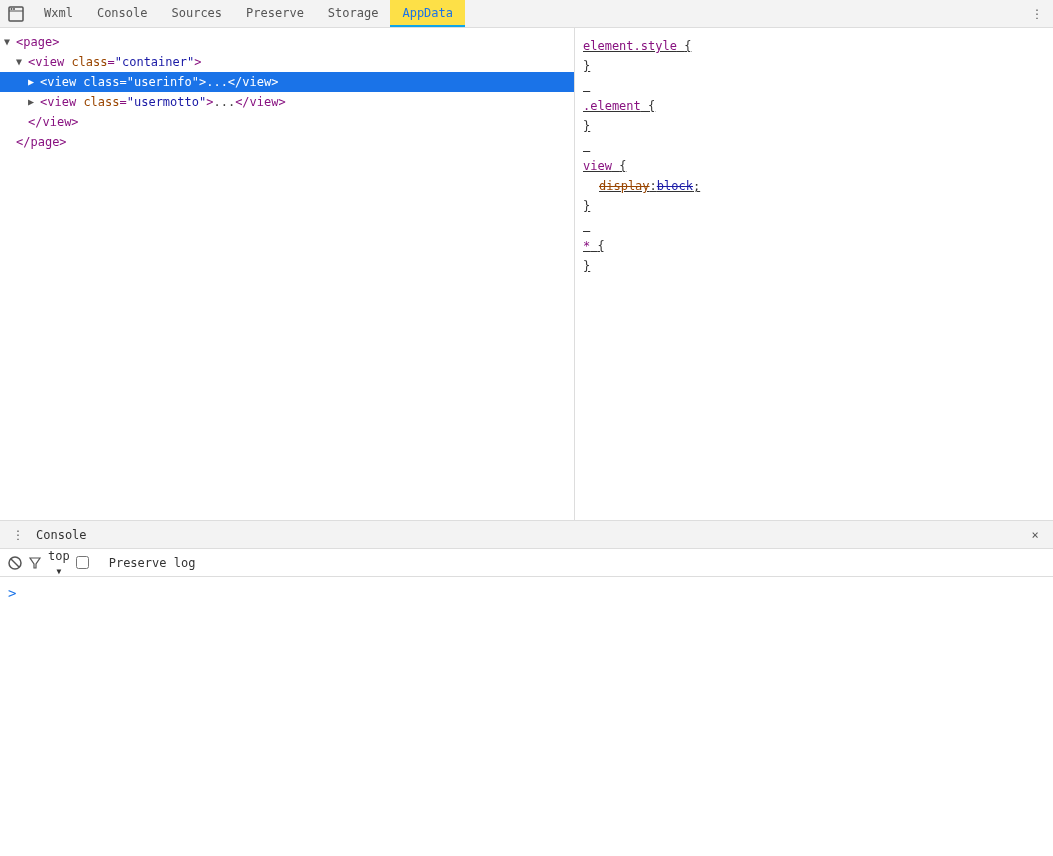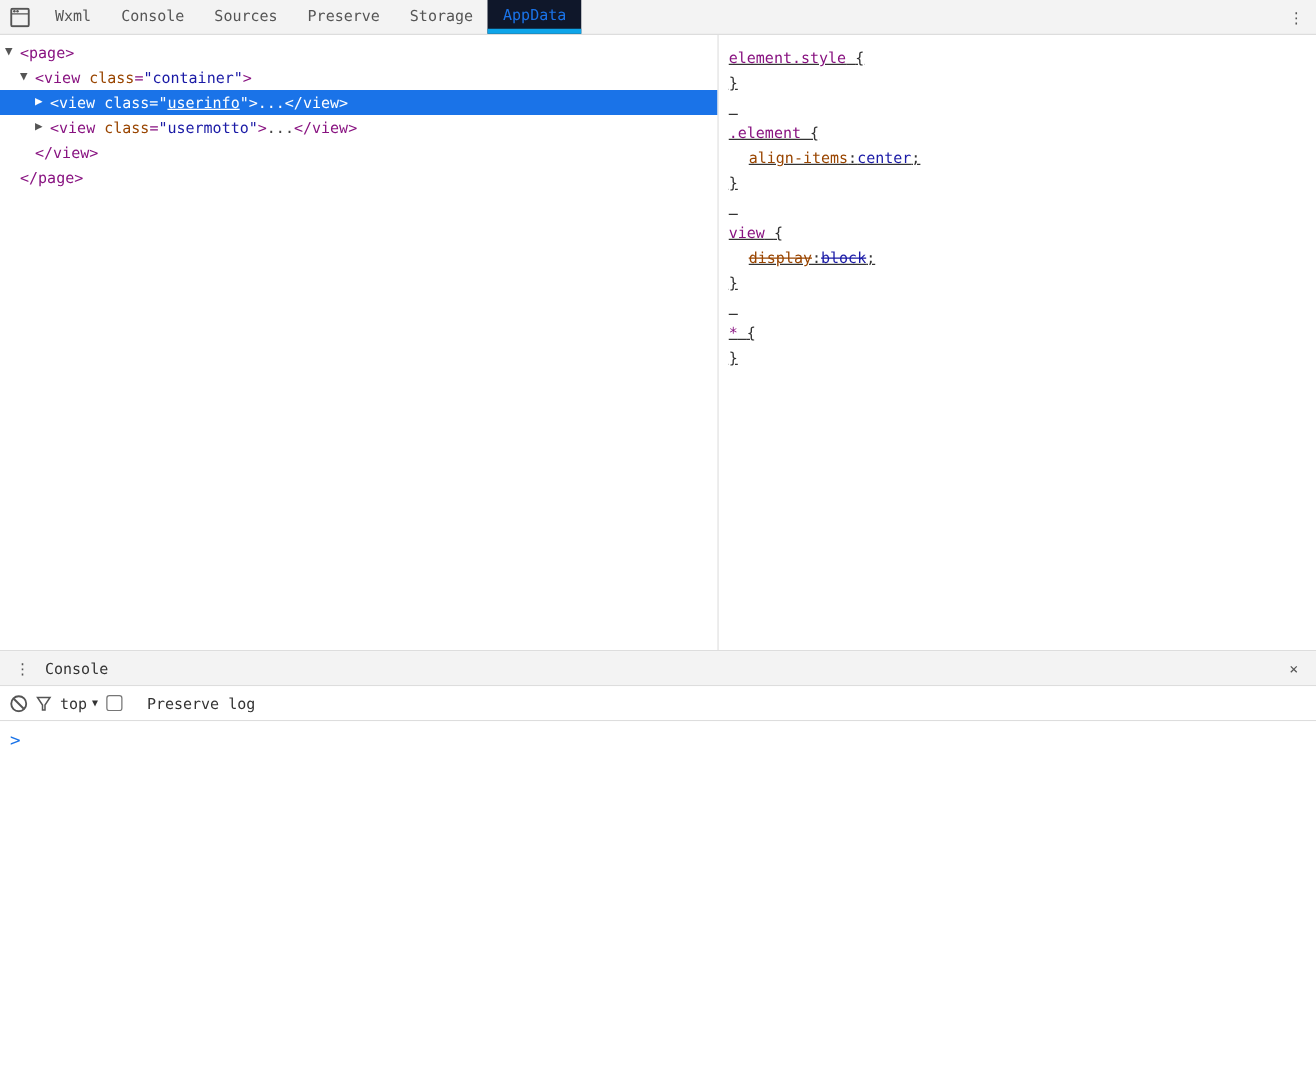--- a/index.html
+++ b/index.html
@@ -48,22 +48,22 @@
       padding: 0 12px;
       cursor: pointer;
       font-size: 12px;
       color: #555;
       border-bottom: 2px solid transparent;
       height: 100%;
     }
 
     .nav-tab.active {
       color: #1a73e8;
-      border-bottom: 4px solid #0ea5e9;
-      background: #0f172a;
+      border-bottom: 2px solid #0ea5e9;
+      background: #fde047;
     }
 
     .nav-more {
       margin-left: auto;
       width: 24px;
       height: 24px;
       display: flex;
       align-items: center;
       justify-content: center;
       cursor: pointer;
@@ -203,20 +203,21 @@
       font-size: 14px;
     }
 
     .console-filter-select {
       display: flex;
       align-items: center;
       gap: 4px;
       cursor: pointer;
       font-size: 12px;
       color: #333;
+      flex-direction: column;
     }
 
     .preserve-log-container {
       display: flex;
       align-items: center;
       gap: 20px;
       font-size: 12px;
       color: #333;
     }
 
@@ -279,21 +280,21 @@
         <span class="tag-bracket">&gt;</span>
     </div>
 
     <div class="tree-line" style="padding-left: 16px;">
       <span class="tree-arrow">▼</span>
       <span class="tag-bracket">&lt;</span><span class="tag-name">view</span>&nbsp;<span class="attr-name">class</span><span class="tag-bracket">=</span><span class="attr-value">"container"</span><span class="tag-bracket">&gt;</span>
     </div>
 
     <div class="tree-line selected" style="padding-left: 28px;">
       <span class="tree-arrow">▶</span>
-      <span>&lt;view class=<span style="color:#fff">"</span><span style="color:#fff;text-decoration:underline">userinfo</span><span style="color:#fff">"</span>&gt;...&lt;/view&gt;</span>
+      <span>&lt;view class=<span style="color:#fff">"</span><span style="color:#fff;">userinfo</span><span style="color:#fff">"</span>&gt;...&lt;/view&gt;</span>
     </div>
 
     <div class="tree-line" style="padding-left: 28px;">
       <span class="tree-arrow">▶</span>
       <span class="tag-bracket">&lt;</span><span class="tag-name">view</span>&nbsp;<span class="attr-name">class</span><span class="tag-bracket">=</span><span class="attr-value">"usermotto"</span><span class="tag-bracket">&gt;</span><span class="tag-text">...</span><span class="tag-bracket">&lt;/</span><span class="tag-name">view</span><span class="tag-bracket">&gt;</span>
     </div>
 
     <div class="tree-line" style="padding-left: 16px;">
       <span class="tree-arrow">&nbsp;&nbsp;</span>
       <span class="tag-bracket">&lt;/</span>
@@ -314,23 +315,20 @@
     <div class="css-line">
       <span class="css-selector">element.style</span>&nbsp;<span class="css-brace">{</span>
     </div>
     <div class="css-line">
       <span class="css-brace">}</span>
     </div>
     <div class="css-line">&nbsp;</div>
 
     <div class="css-line">
       <span class="css-selector">.element</span>&nbsp;<span class="css-brace">{</span>
-    </div>
-    <div class="css-line css-indent">
-      <span class="css-property">align-items</span><span class="css-brace">:</span><span class="css-value">center</span><span class="css-brace">;</span>
     </div>
     <div class="css-line">
       <span class="css-brace">}</span>
     </div>
     <div class="css-line">&nbsp;</div>
 
     <div class="css-line">
       <span class="css-selector">view</span>&nbsp;<span class="css-brace">{</span>
     </div>
     <div class="css-line css-indent">

